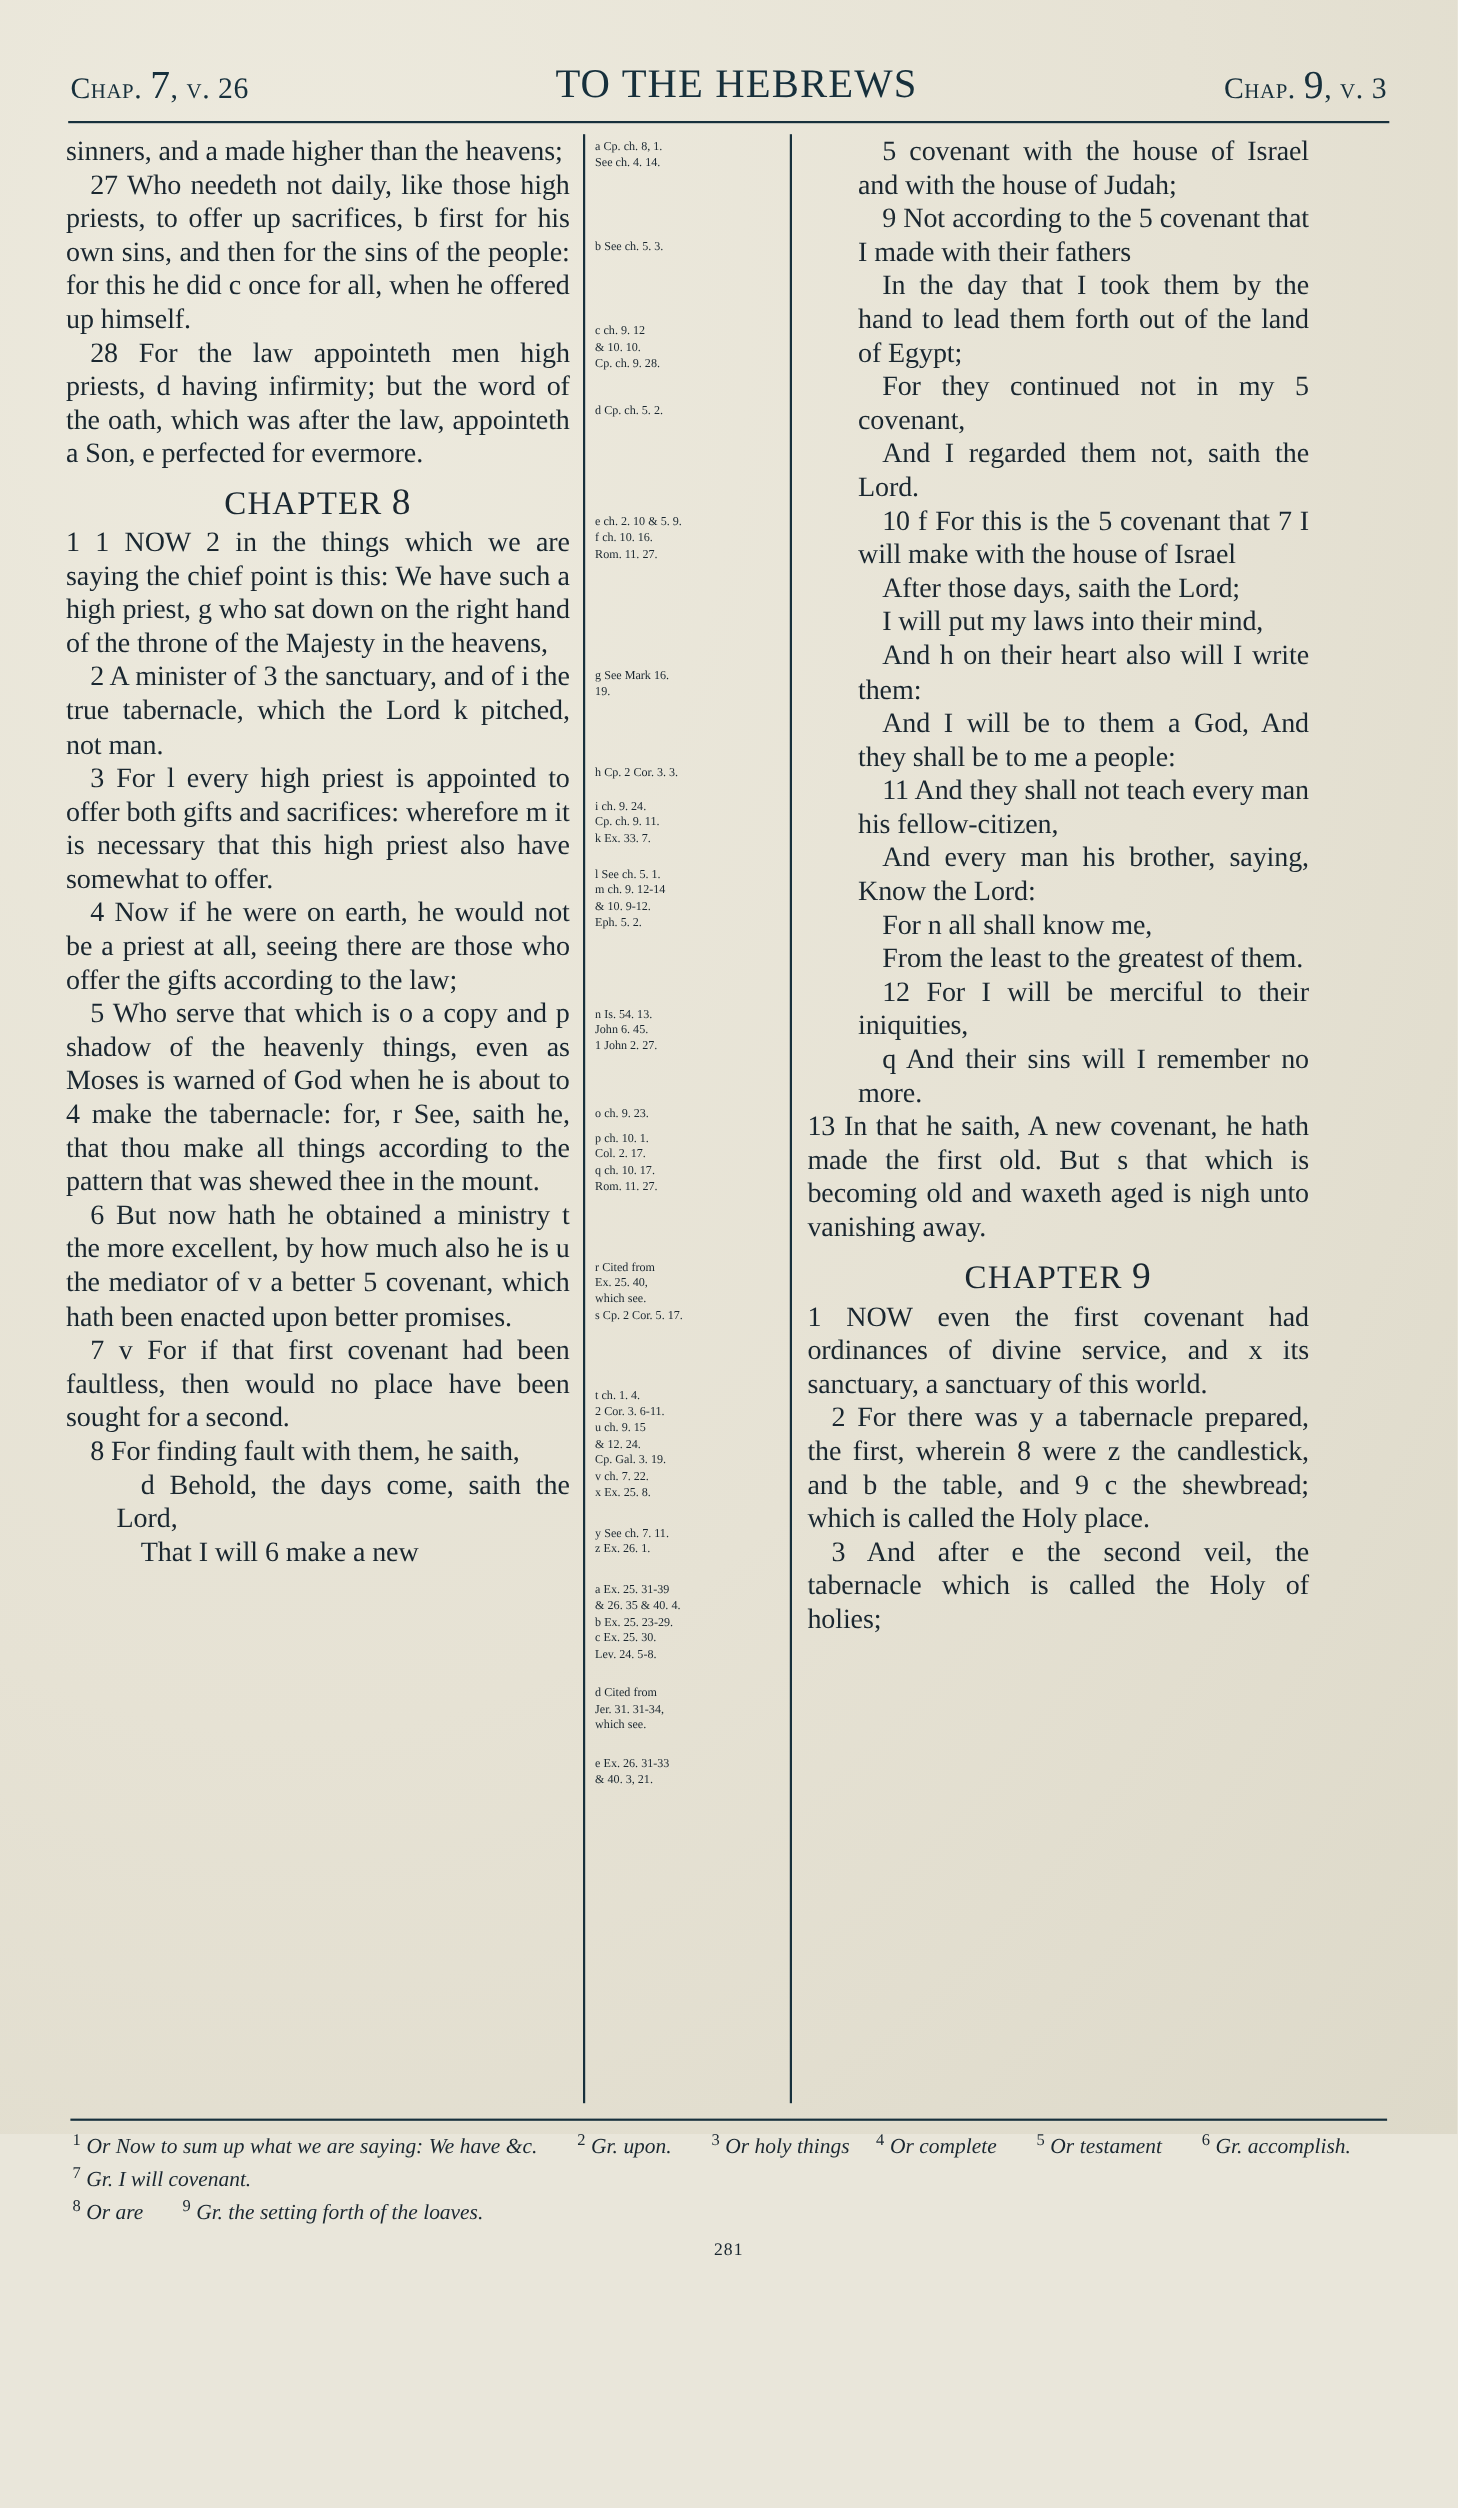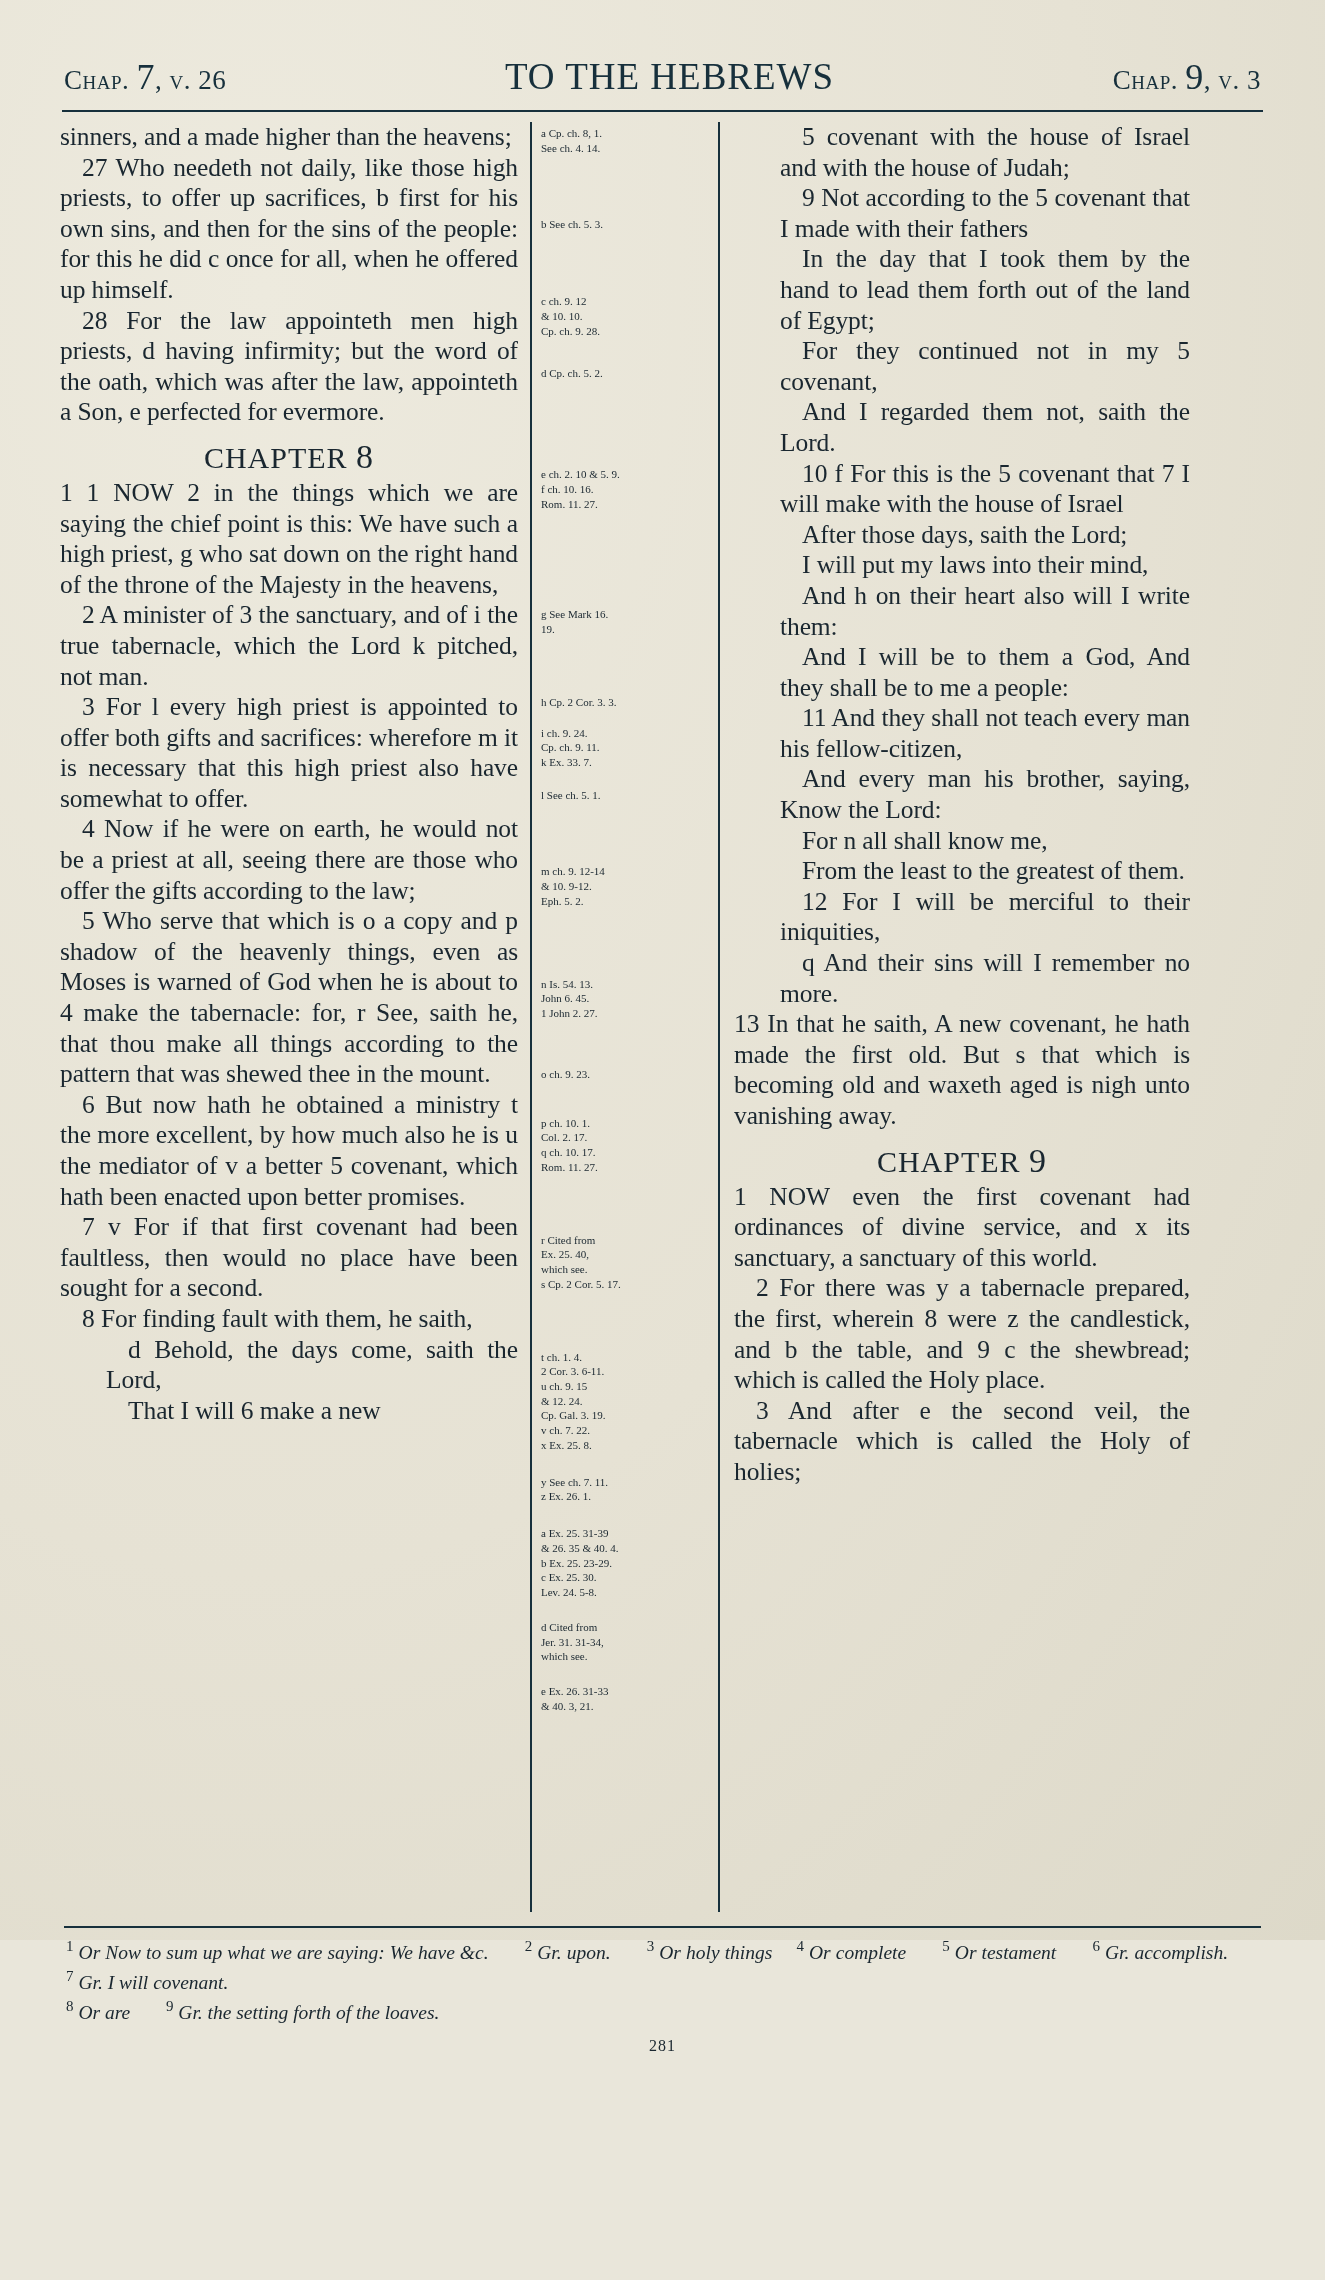--- a/index.html
+++ b/index.html
@@ -165,28 +165,28 @@
       <p class="note" style="margin-top:86px">e ch. 2. 10 &amp; 5. 9.</p>
       <p class="note">f ch. 10. 16.</p>
       <p class="note">Rom. 11. 27.</p>
       <p class="note" style="margin-top:96px">g See Mark 16.</p>
       <p class="note">19.</p>
       <p class="note" style="margin-top:58px">h Cp. 2 Cor. 3. 3.</p>
       <p class="note" style="margin-top:16px">i ch. 9. 24.</p>
       <p class="note">Cp. ch. 9. 11.</p>
       <p class="note">k Ex. 33. 7.</p>
       <p class="note" style="margin-top:18px">l See ch. 5. 1.</p>
-      <p class="note" style="margin-top:62px">m ch. 9. 12-14</p>
+      <p class="note" style="">m ch. 9. 12-14</p>
       <p class="note">&amp; 10. 9-12.</p>
       <p class="note">Eph. 5. 2.</p>
       <p class="note" style="margin-top:68px">n Is. 54. 13.</p>
       <p class="note">John 6. 45.</p>
       <p class="note">1 John 2. 27.</p>
       <p class="note" style="margin-top:46px">o ch. 9. 23.</p>
-      <p class="note" style="margin-top:34px">p ch. 10. 1.</p>
+      <p class="note" style="margin-top:8px">p ch. 10. 1.</p>
       <p class="note">Col. 2. 17.</p>
       <p class="note">q ch. 10. 17.</p>
       <p class="note">Rom. 11. 27.</p>
       <p class="note" style="margin-top:58px">r Cited from</p>
       <p class="note">Ex. 25. 40,</p>
       <p class="note">which see.</p>
       <p class="note">s Cp. 2 Cor. 5. 17.</p>
       <p class="note" style="margin-top:58px">t ch. 1. 4.</p>
       <p class="note">2 Cor. 3. 6-11.</p>
       <p class="note">u ch. 9. 15</p>

